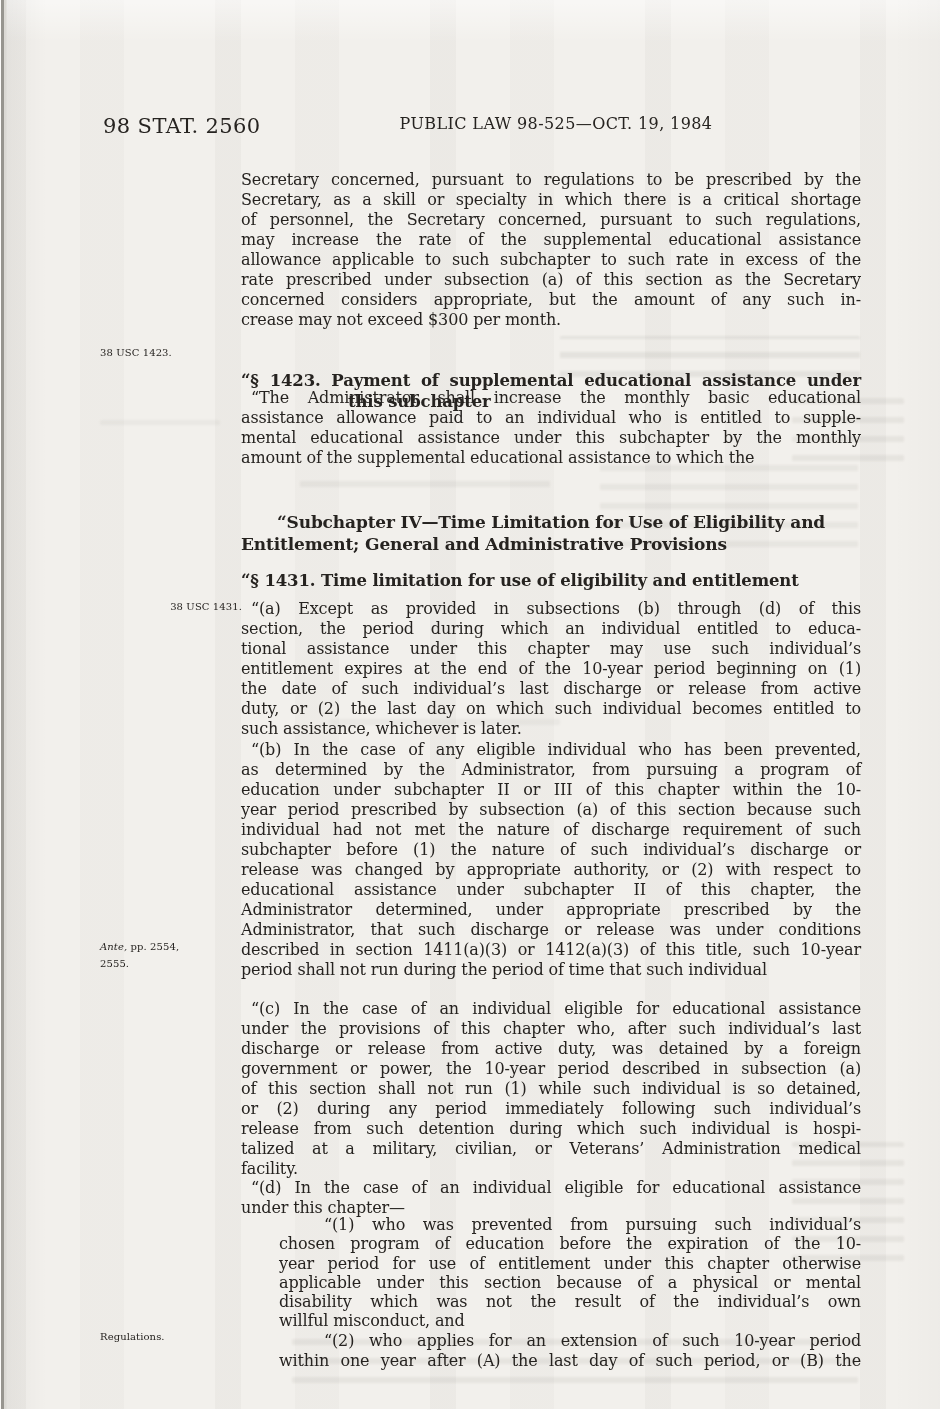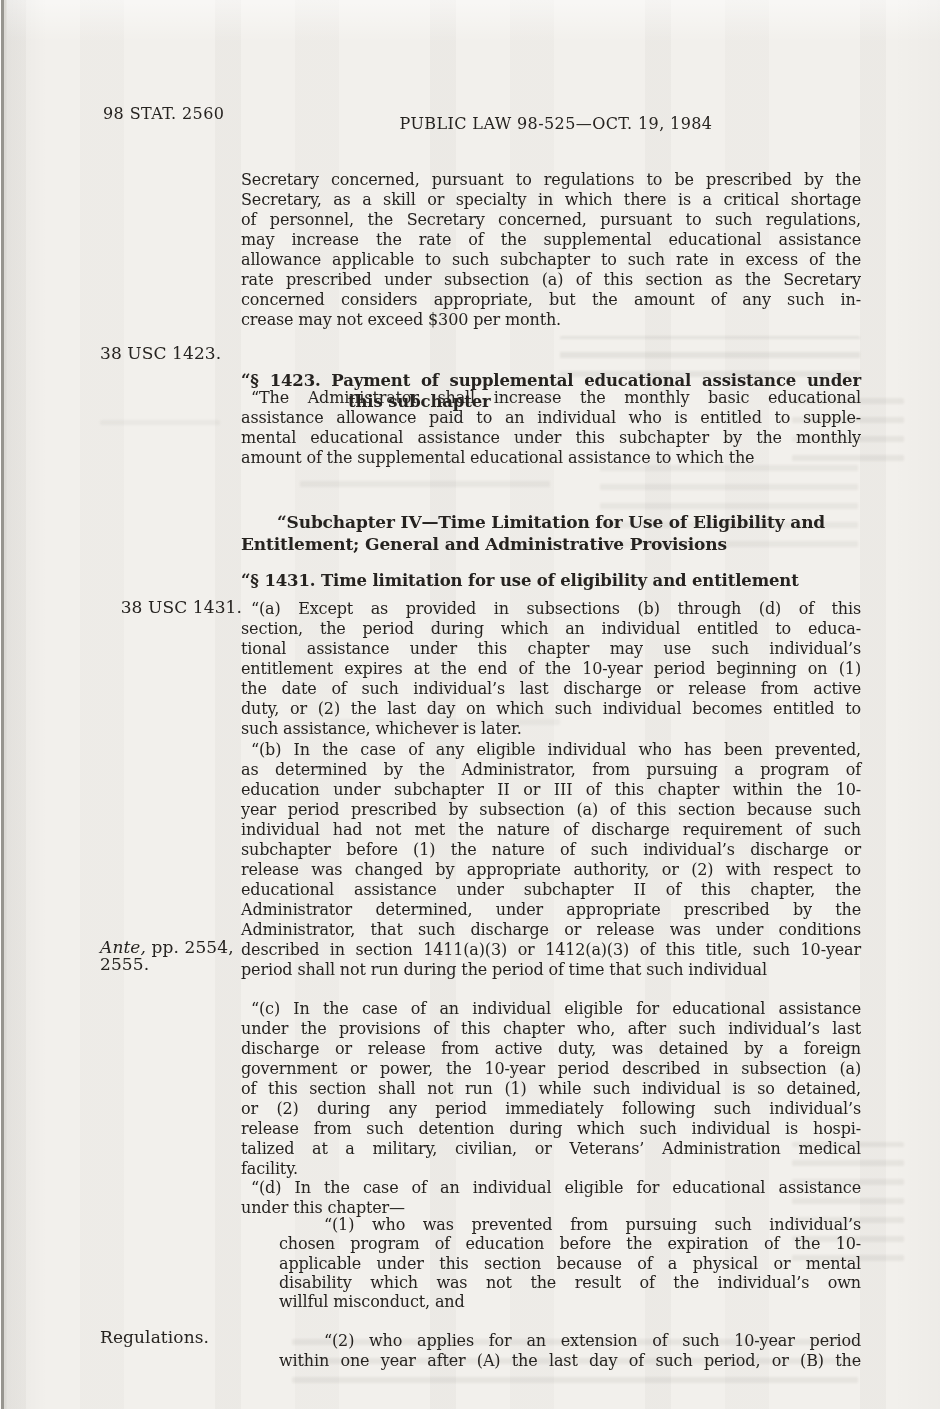--- a/index.html
+++ b/index.html
@@ -21,31 +21,31 @@
       #f2f0ec;
     font-family: "DejaVu Serif", "Liberation Serif", serif;
     color: #262320;
   }
   .scan-edge-left {
     position: absolute; left: 0; top: 0; bottom: 0; width: 7px;
     background: linear-gradient(90deg, #fbfaf8 0 1px, #97958f 1px 4px, #dbd9d4 4px 6px, rgba(0,0,0,0) 7px);
   }
   
   #stat-number {
-    position: absolute; left: 103px; top: 104px;
-    font-size: 16px; letter-spacing: 0.4px; white-space: nowrap;
+    position: absolute; left: 103px; top: 114px;
+    font-size: 21px; letter-spacing: 0.4px; white-space: nowrap;
   }
   #law-header {
     position: absolute; left: 241px; top: 114px; width: 630px;
     font-size: 16px; letter-spacing: 0.4px; text-align: center; white-space: nowrap;
   }
   
   .mnote {
     position: absolute; left: 100px; width: 142px;
-    font-size: 17px; line-height: 16.5px; letter-spacing: 0.1px;
+    font-size: 10px; line-height: 16.5px; letter-spacing: 0.1px;
   }
   .mnote .mnote-line2 { display: block; }
   #note-usc-1423 { top: 345px; }
   #note-usc-1431 { top: 599px; text-align: right; }
   #note-ante     { top: 939px; }
   #note-regulations { top: 1329px; }
   
   .block {
     position: absolute; left: 241px; width: 620px;
     font-size: 16px; line-height: 20px; letter-spacing: -0.15px;
@@ -176,20 +176,21 @@
         <div class="line">talized at a military, civilian, or Veterans’ Administration medical</div>
         <div class="line">facility.</div>
       </div>
       <div id="blk-subsec-d" class="block para">
         <div class="line indent">“(d) In the case of an individual eligible for educational assistance</div>
         <div class="line">under this chapter—</div>
       </div>
       <div id="blk-clause-1" class="block subpara">
         <div class="line indent">“(1) who was prevented from pursuing such individual’s</div>
         <div class="line">chosen program of education before the expiration of the 10-</div>
+        <div class="line">year period for use of entitlement under this chapter otherwise</div>
         <div class="line">applicable under this section because of a physical or mental</div>
         <div class="line">disability which was not the result of the individual’s own</div>
         <div class="line">willful misconduct, and</div>
       </div>
       <div id="blk-clause-2" class="block subpara cont">
         <div class="line indent">“(2) who applies for an extension of such 10-year period</div>
         <div class="line">within one year after (A) the last day of such period, or (B) the</div>
       </div>
     </div>
 </div>

